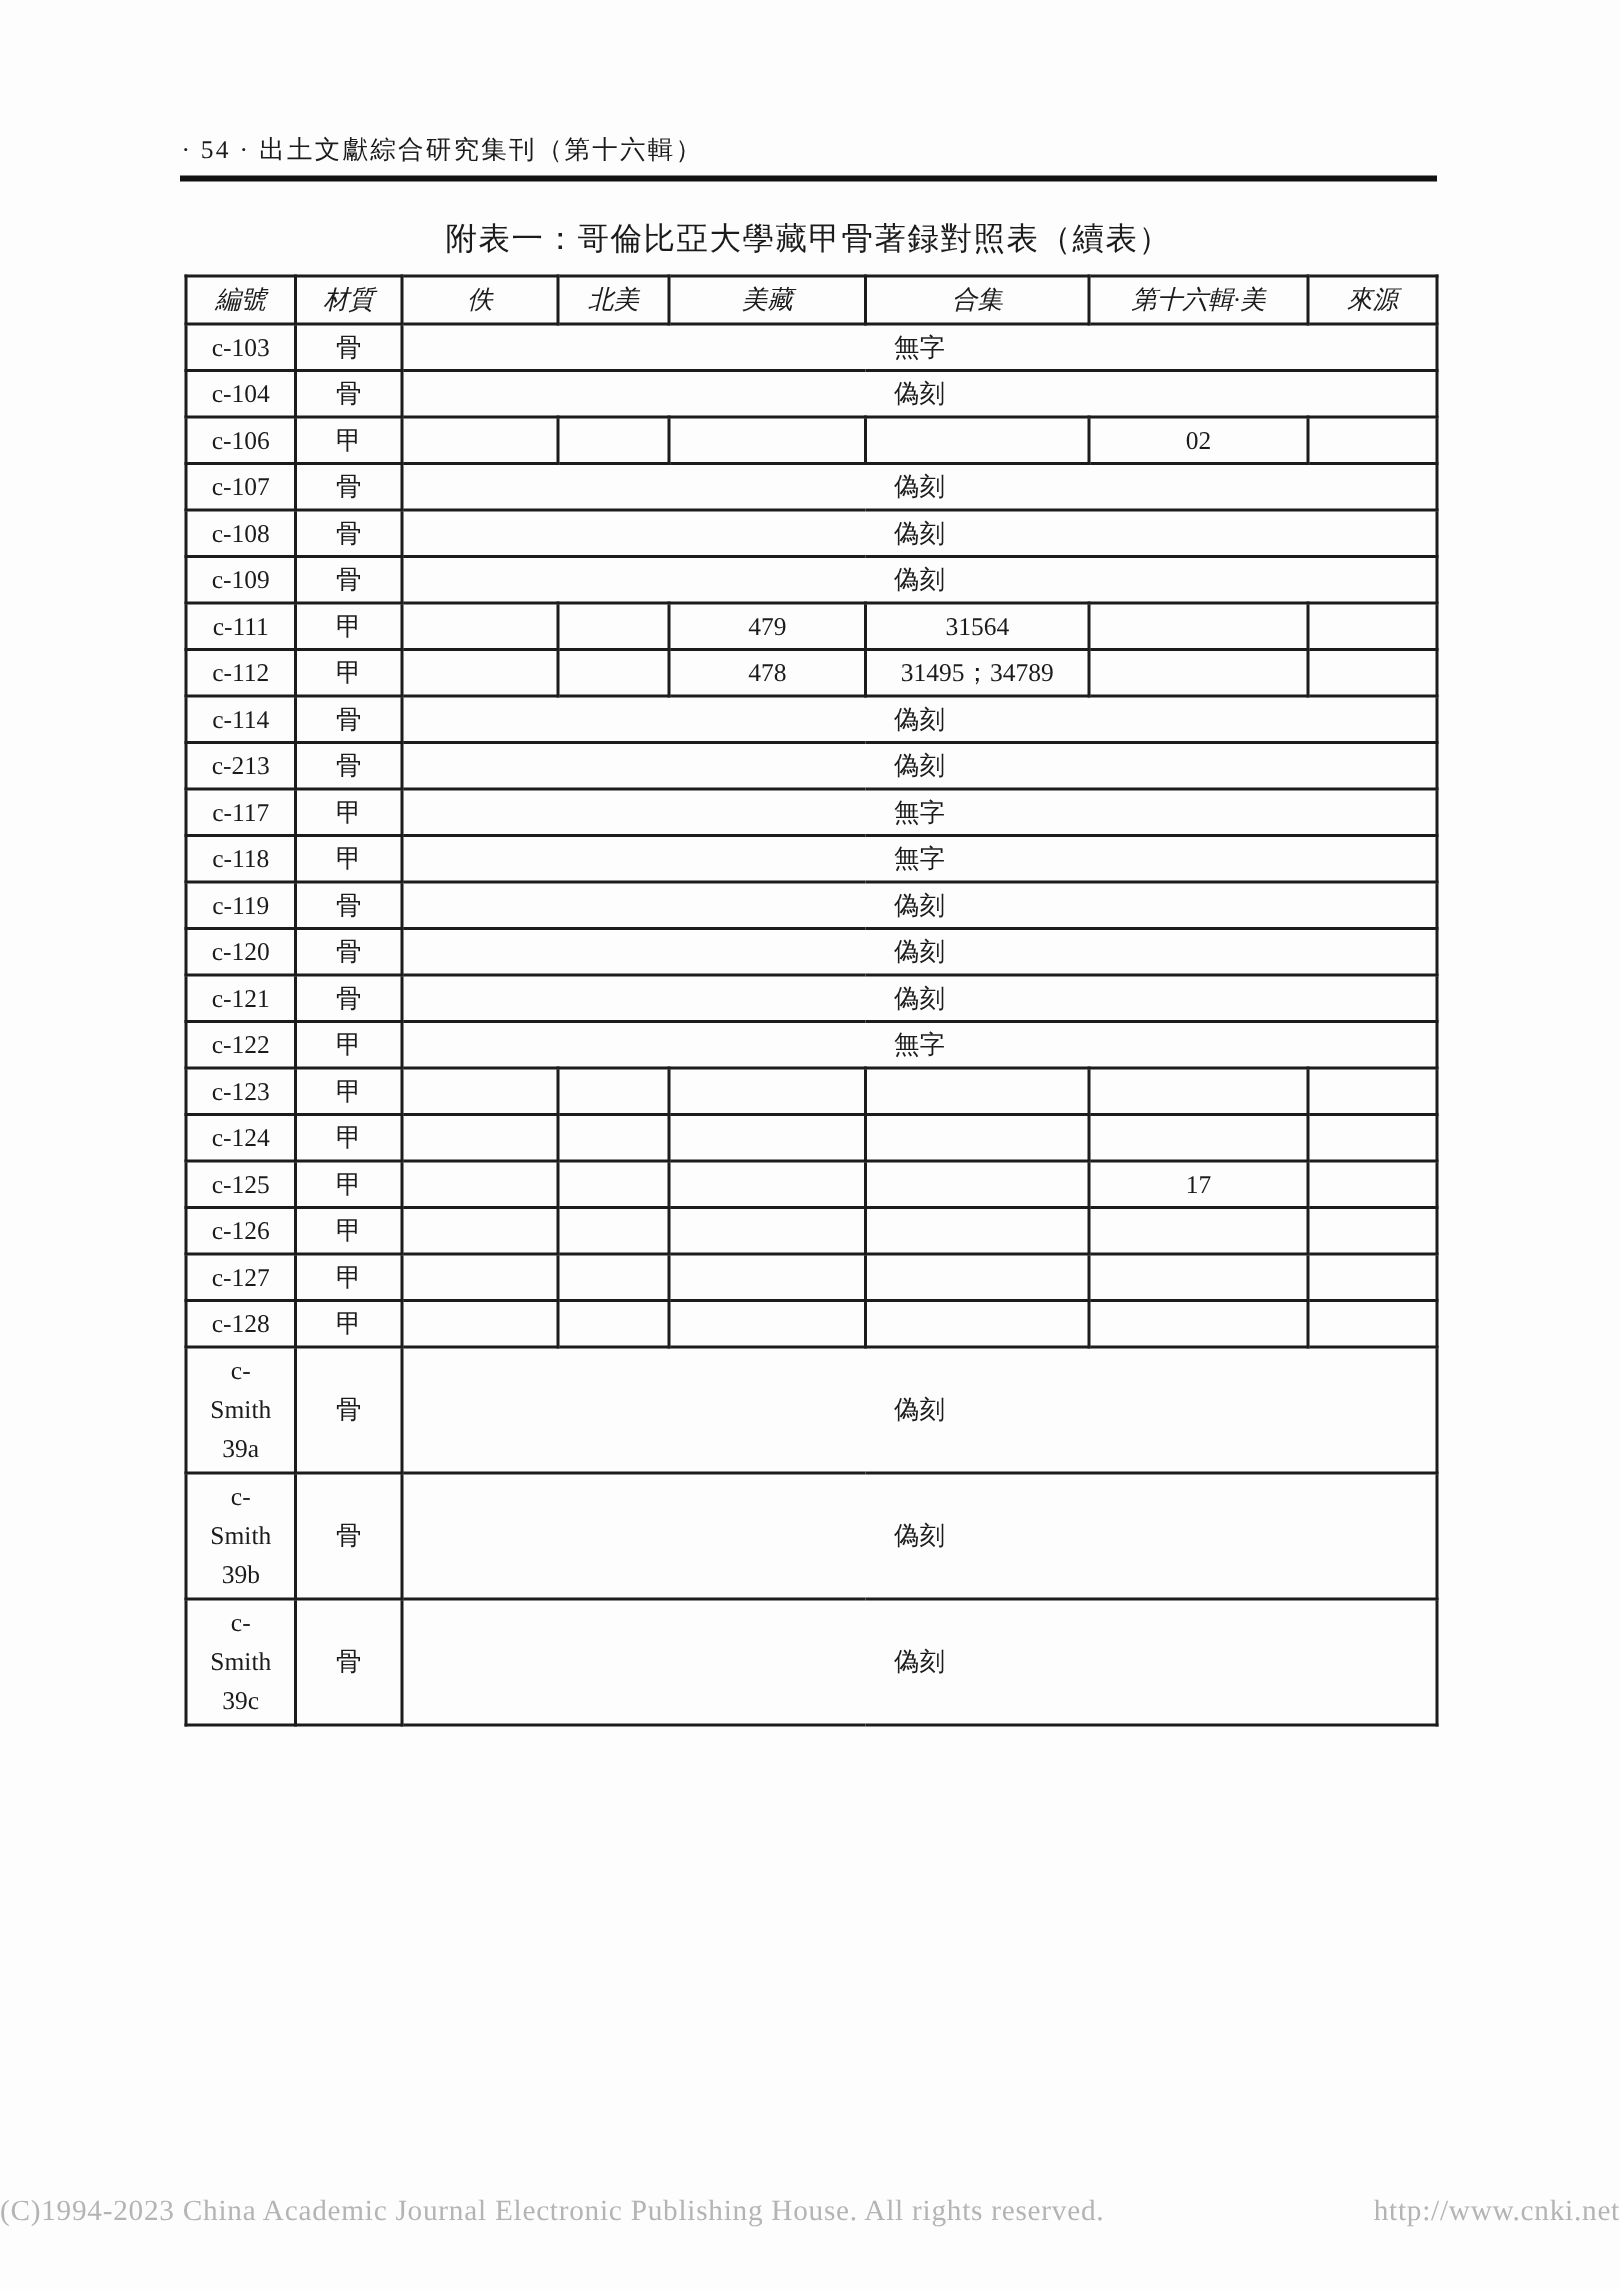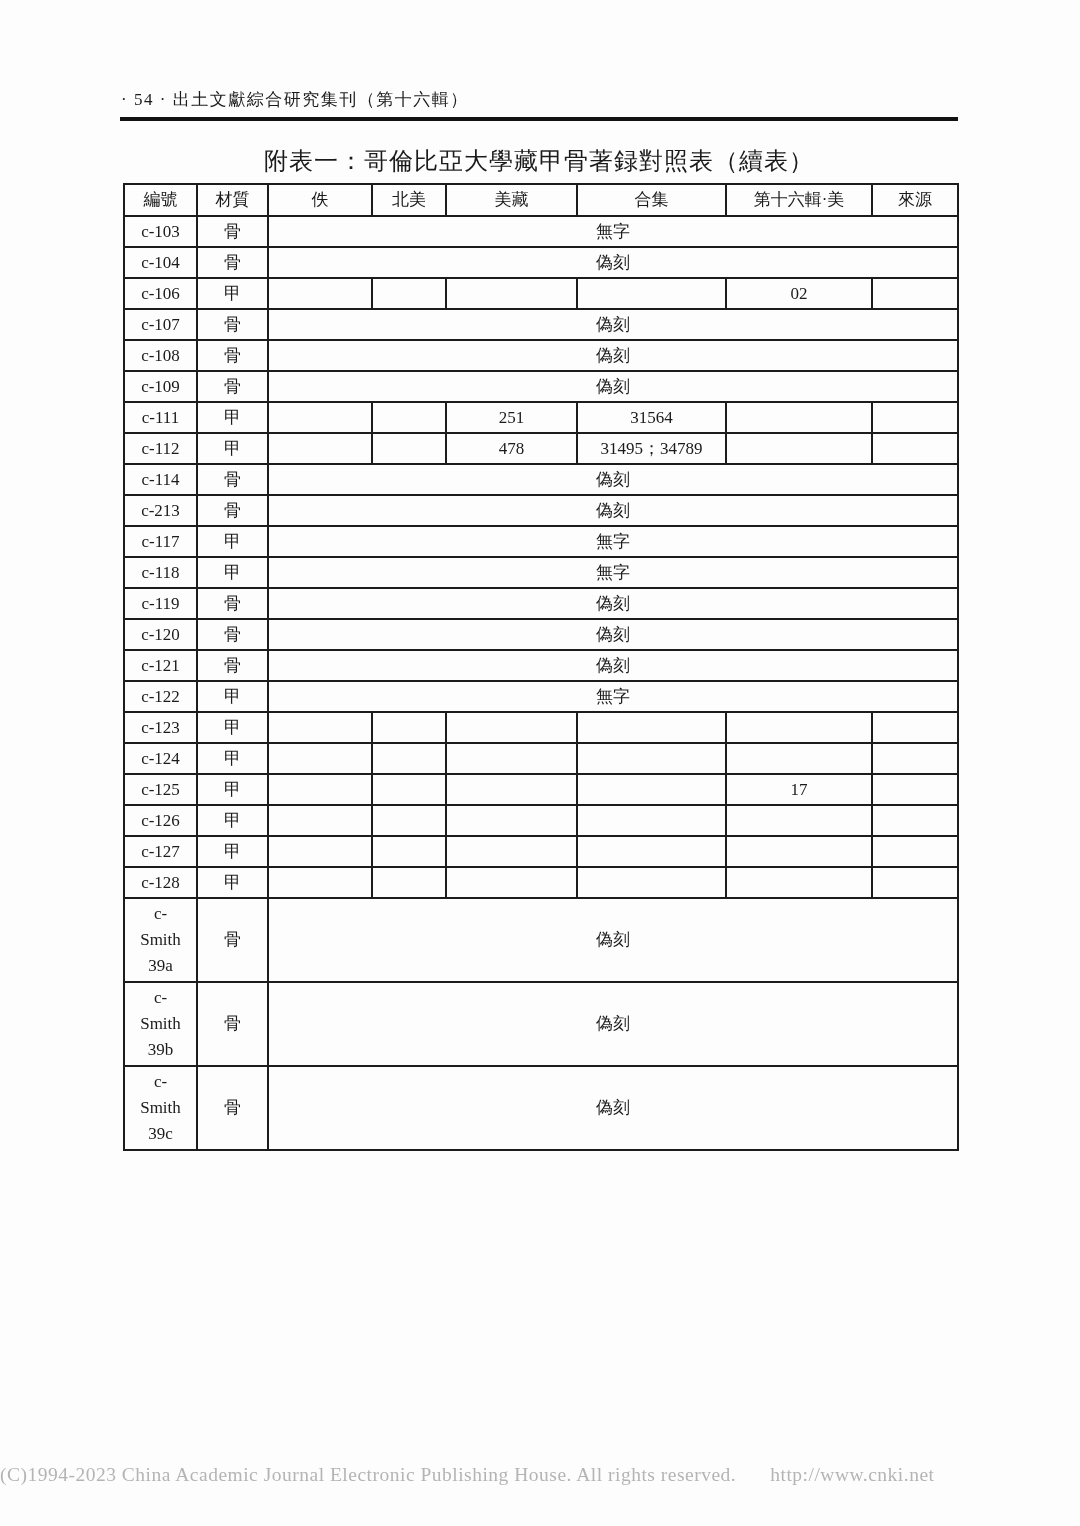--- a/index.html
+++ b/index.html
@@ -15,42 +15,42 @@
     position:absolute;left:121px;top:88px;
     font-size:17px;letter-spacing:1.5px;white-space:nowrap;
   }
   .running-head .pg{margin-right:6px;}
   .head-rule{
     position:absolute;left:120px;top:117px;
     width:838px;height:4px;background:#121212;
   }
   .table-title{
     position:absolute;left:120px;top:145px;width:838px;
-    text-align:center;font-size:24px;letter-spacing:1px;white-space:nowrap;
+    text-align:center;font-size:21px;letter-spacing:1px;white-space:nowrap;
   }
   table.catalog{
     position:absolute;left:123px;top:183px;
     border-collapse:collapse;table-layout:fixed;
     width:834px;
   }
   table.catalog th,table.catalog td{
     border:2px solid #1c1c1c;
     padding:0;margin:0;
     text-align:center;vertical-align:middle;
     font-size:17px;font-weight:normal;
     white-space:pre-line;
     line-height:26px;
     overflow:hidden;
   }
-  table.catalog thead tr{height:32px;}
+  table.catalog thead tr{height:32px;font-style:italic;}
   table.catalog tbody tr{height:31px;}
   table.catalog tbody tr.tall{height:84px;}
   .footer{
     position:absolute;left:0;top:1464px;width:1080px;
-    display:flex;justify-content:flex-start;gap:34px;
+    display:flex;justify-content:space-between;gap:34px;
     font-size:19.5px;color:#b4b4b4;letter-spacing:0.5px;white-space:nowrap;
   }
 </style>
 </head>
 <body>
 
 <div class="page">
 
   <div class="running-head">
     <span class="pg">· 54 ·</span><span>出土文獻綜合研究集刊（第十六輯）</span>
@@ -117,21 +117,21 @@
         <tr>
           <td>c-109</td>
           <td>骨</td>
           <td colspan="6">偽刻</td>
         </tr>
         <tr>
           <td>c-111</td>
           <td>甲</td>
           <td></td>
           <td></td>
-          <td>251</td>
+          <td>479</td>
           <td>31564</td>
           <td></td>
           <td></td>
         </tr>
         <tr>
           <td>c-112</td>
           <td>甲</td>
           <td></td>
           <td></td>
           <td>478</td>

